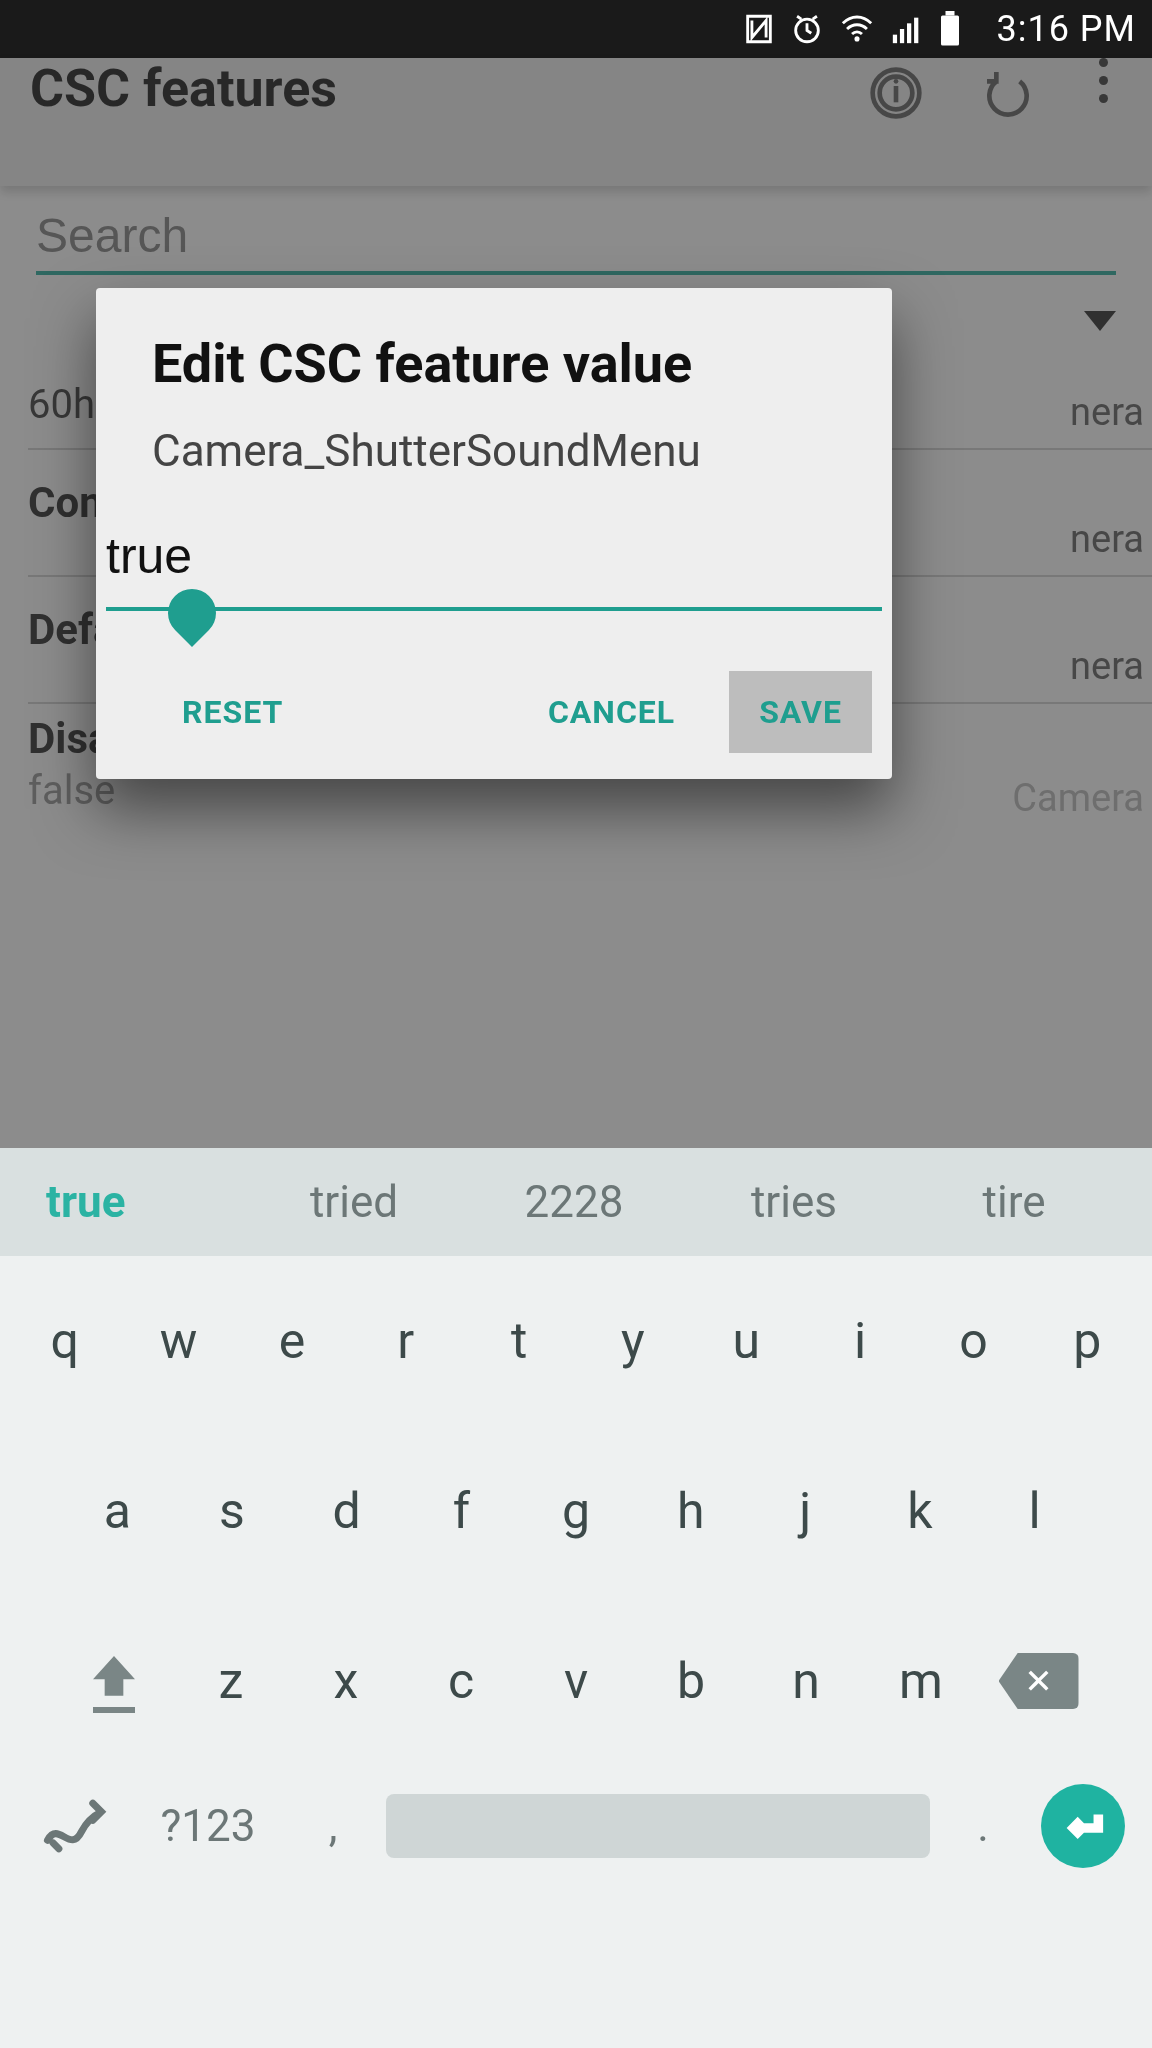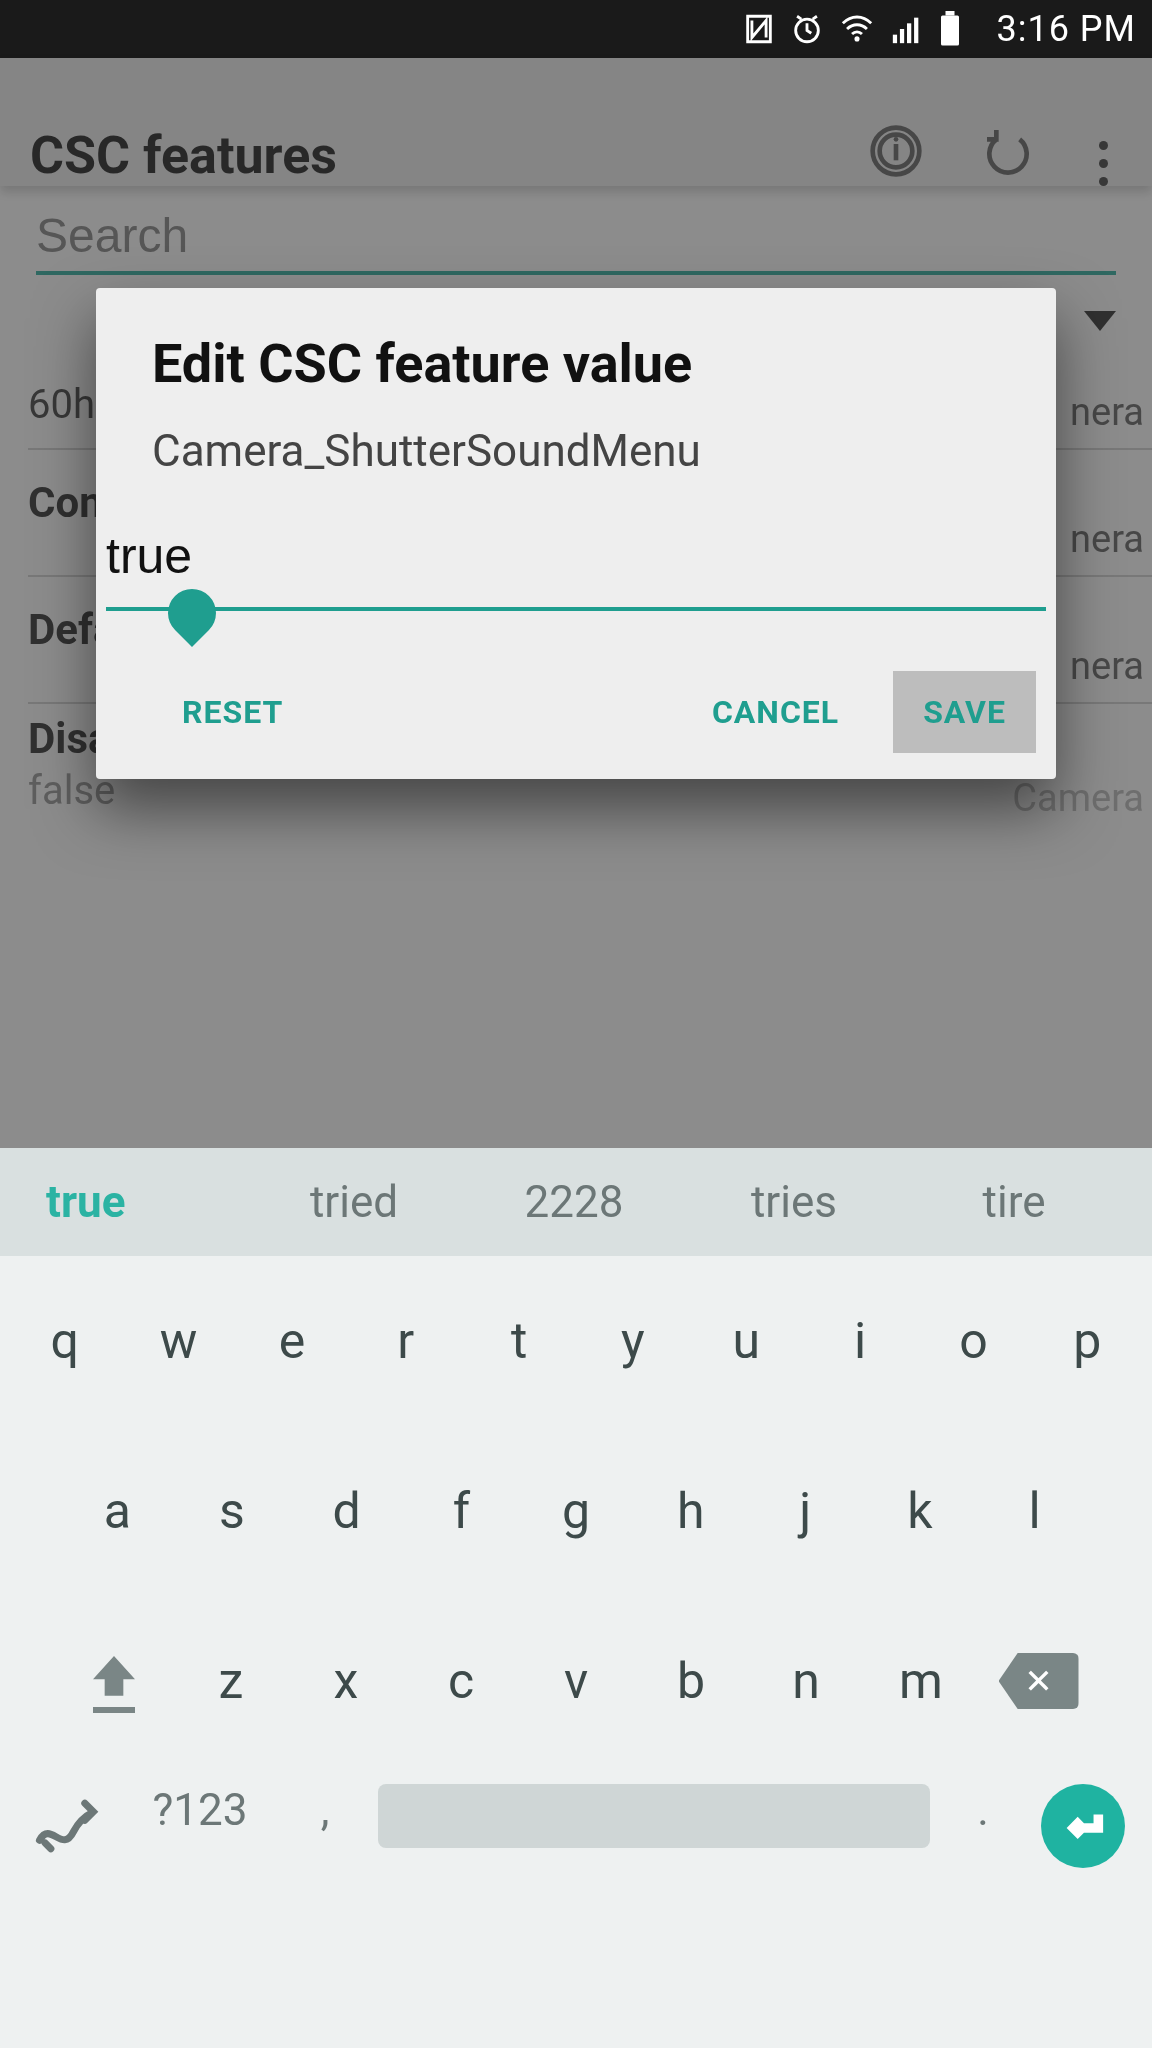--- a/index.html
+++ b/index.html
@@ -15,21 +15,21 @@
   .status-bar .icons { display: flex; align-items: center; gap: 14px; margin-right: 18px; }
   .status-bar .time { font-weight: 400; }
 
   
   .app {
     position: absolute; top: 58px; left: 0; right: 0; bottom: 0;
     background: #eeeeee;
   }
   .toolbar {
     height: 128px; background: #dedede;
-    display: flex; align-items: flex-end; padding: 0 30px;
+    display: flex; align-items: flex-start; padding: 0 30px;
     box-shadow: 0 6px 10px rgba(0,0,0,0.2);
     gap: 12px;
   }
   .toolbar .title { font-size: 52px; font-weight: 700; color: #111; flex: 1; }
   .toolbar .tb-icon { width: 70px; height: 70px; display:flex; align-items:center; justify-content:center; margin-left: 30px; }
   .toolbar .tb-icon svg { width: 56px; height: 56px; fill: none; stroke: #555; stroke-width: 4; }
   .toolbar .dots { display:flex; flex-direction:column; gap:9px; margin-left: 30px; padding: 0 14px;}
   .toolbar .dots span { width:9px; height:9px; background:#333; border-radius:50%; }
 
   .search-wrap { padding: 14px 36px 0 36px; }
@@ -52,21 +52,21 @@
   .list-item .li-tag { position:absolute; right:8px; bottom:14px; font-size:38px; color:#555;}
 
   
   .dim {
     position: absolute; top: 58px; left: 0; right: 0; height: 1090px;
     background: rgba(60,60,60,0.55);
   }
 
   
   .dialog {
-    position: absolute; left: 96px; top: 288px; width: 960px;
+    position: absolute; left: 96px; top: 288px; width: 796px;
     background: #eeeeee; border-radius: 4px;
     box-shadow: 0 30px 60px rgba(0,0,0,0.5);
     padding: 44px 0 0 0;
   }
   .dialog .d-title { font-size: 54px; font-weight: 700; color:#111; padding: 0 56px 30px 56px;}
   .dialog .d-sub { font-size: 44px; color:#444; padding: 0 56px 44px 56px;}
   .dialog .d-input-wrap { padding: 0 10px 0 10px; position:relative; }
   .dialog .d-input {
     width: 100%; font-size: 50px; color:#111; background: transparent;
     border:none; border-bottom: 4px solid #1f9e8f; padding: 6px 0 22px 0;
@@ -109,21 +109,21 @@
   }
   .shift svg { width:56px; height:56px; fill:#7a8686; }
   .shift .underline { width:42px; height:6px; background:#7a8686; margin-top:2px;}
   .bksp .bk {
     background:#7a8686; color:#fff; width:80px; height:56px;
     display:flex; align-items:center; justify-content:center;
     border-radius: 6px;
     clip-path: polygon(24% 0, 100% 0, 100% 100%, 24% 100%, 0 50%);
     font-size:34px;
   }
-  .krow.r4 { padding: 18px 14px 26px 10px;}
+  .krow.r4 { align-items:center; padding: 18px 14px 26px 18px;}
   .swype { width:110px; display:flex; align-items:center; justify-content:center;}
   .swype svg { width:68px; height:68px; fill:#6c7777;}
   .numkey { width:160px; font-size:44px; color:#6c7777; text-align:center;}
   .comma, .period { width:90px; font-size:44px; color:#6c7777; text-align:center;}
   .space { flex:1; }
   .space .bar { height:64px; background:#cfd6d6; border-radius:8px; margin: 0 8px;}
   .enter { width:110px; display:flex; align-items:center; justify-content:center;}
   .enter .circ {
     width:84px; height:84px; background:#1fb3a1; border-radius:50%;
     display:flex; align-items:center; justify-content:center;

